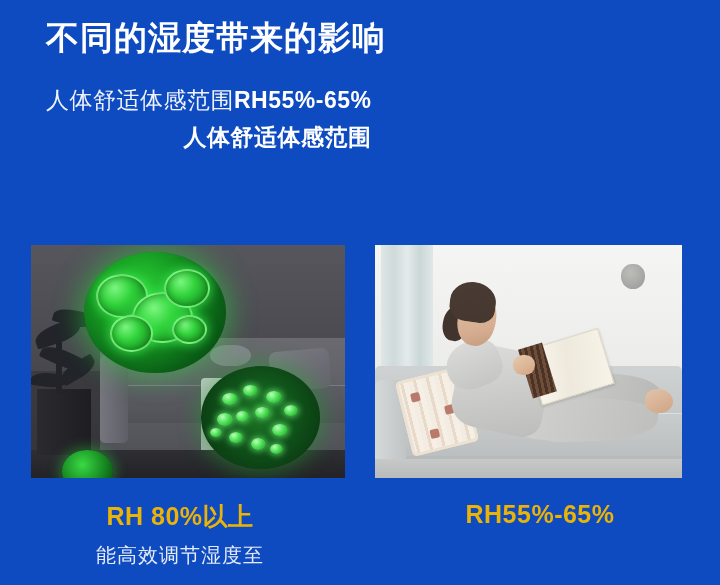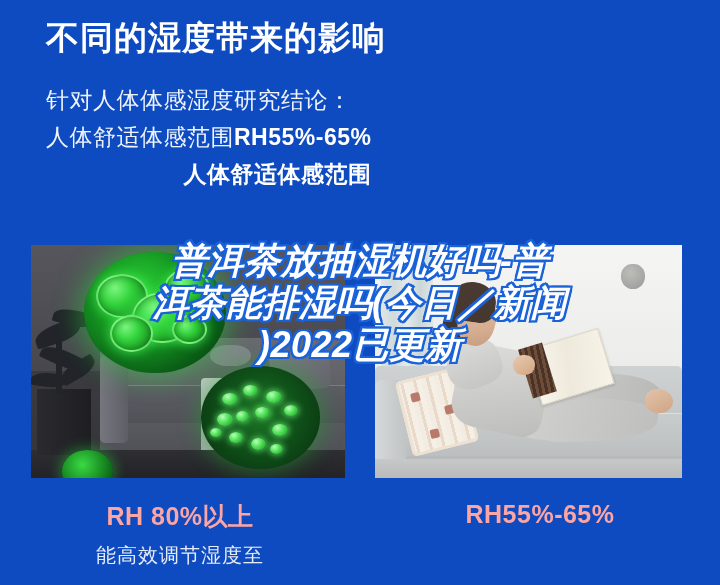--- a/index.html
+++ b/index.html
@@ -154,33 +154,32 @@
     paint-order:stroke fill;
     text-shadow:
       2px 0 0 #1a62d8,-2px 0 0 #1a62d8,0 2px 0 #1a62d8,0 -2px 0 #1a62d8,
       2px 2px 0 #1a62d8,-2px 2px 0 #1a62d8,2px -2px 0 #1a62d8,-2px -2px 0 #1a62d8;
   }
   .ov-line span{color:#ffffff;}
 
   
   .captions{position:absolute;left:0;top:500px;width:720px;display:flex;}
   .cap{flex:1;text-align:center;}
-  .cap-title{font-size:25px;font-weight:700;color:#fca5a5;letter-spacing:0.5px;}
+  .cap-title{font-size:25px;font-weight:700;color:#eab308;letter-spacing:0.5px;}
   .cap-sub{font-size:20px;color:#e6ecf7;margin-top:9px;letter-spacing:1px;}
 </style>
 </head>
 <body>
 
 <div class="poster">
 
   <div class="header">
     <div class="title">不同的湿度带来的影响</div>
 
     <div class="body-lines">
-      <div class="bline">针对人体体感湿度研究结论：</div>
       <div class="bline"><span>人体舒适体感范围</span><span class="b">RH55%-65%</span></div>
       <div class="bline strong">人体舒适体感范围</div>
     </div>
   </div>
 
   <div class="photos">
 
     <div class="photo photo-left">
       <div class="room-dark"></div>
       <div class="wall-dark"></div>
@@ -250,25 +249,20 @@
       <div class="w-arm"></div>
       <div class="w-hairback"></div>
       <div class="w-head"></div>
       <div class="w-hair"></div>
       <div class="book"></div>
       <div class="book-spine"></div>
       <div class="w-hand"></div>
     </div>
   </div>
 
-  <div class="overlay">
-    <div class="ov-line"><span>普洱茶放抽湿机好吗-普</span></div>
-    <div class="ov-line"><span>洱茶能排湿吗(今日／新闻</span></div>
-    <div class="ov-line"><span>)2022已更新</span></div>
-  </div>
 
   <div class="captions">
     <div class="cap">
       <div class="cap-title">RH 80%以上</div>
       <div class="cap-sub">能高效调节湿度至</div>
     </div>
     <div class="cap">
       <div class="cap-title">RH55%-65%</div>
     </div>
   </div>

